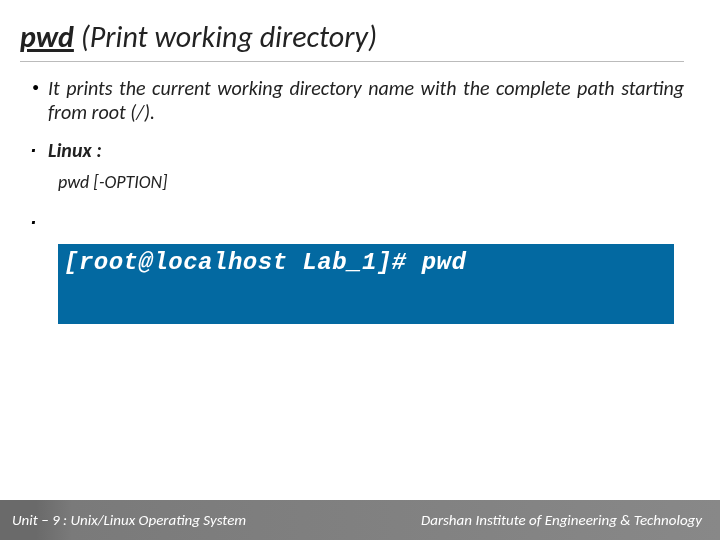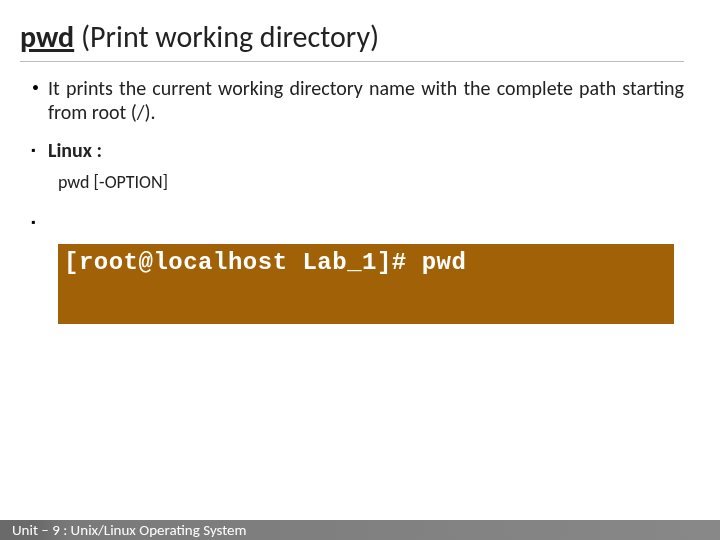--- a/index.html
+++ b/index.html
@@ -9,20 +9,21 @@
     font-family: Calibri, Arial, sans-serif;
     background: #fff;
     position: relative;
     overflow: hidden;
   }
   .slide {
     width: 100%;
     height: 100%;
     padding: 18px 36px 0 20px;
     position: relative;
+    font-style: italic;
   }
   .title {
     font-size: 30px;
     color: #222;
     border-bottom: 1px solid #bbb;
     padding-bottom: 6px;
     margin-bottom: 14px;
     font-weight: 400;
   }
   .title .cmd {
@@ -66,21 +67,21 @@
     margin-left: 28px;
     font-size: 18px;
     line-height: 24px;
     color: #222;
     margin-bottom: 16px;
     margin-top: -6px;
   }
   .terminal {
     margin-left: 28px;
     margin-right: 10px;
-    background: #a16207;
+    background: #0369a1;
     padding: 4px 6px 16px 6px;
     font-family: "Courier New", monospace;
     font-size: 24px;
     font-weight: 700;
     line-height: 30px;
     letter-spacing: 0.5px;
     margin-top: -4px;
     min-height: 80px;
     position: relative;
   }
@@ -94,21 +95,21 @@
     vertical-align: baseline;
     margin-left: 2px;
     position: relative;
     top: 0px;
   }
   .footer {
     position: absolute;
     left: 0;
     bottom: 0;
     width: 100%;
-    height: 20px;
+    height: 40px;
     background: linear-gradient(to right, #6a6a6a 0%, #6a6a6a 5%, #7a7a7a 10%, #888 100%);
     display: flex;
     justify-content: space-between;
     align-items: center;
     padding: 0 18px 0 12px;
     color: #fff;
     font-size: 15px;
   }
   .footer-left { font-weight: 400; }
   .footer-right { font-weight: 400; }
@@ -141,15 +142,16 @@
     </div>
 
     <div class="terminal">
       <div class="term-line1">[root@localhost Lab_1]# pwd</div>
     </div>
 
   </div>
 
   <div class="footer">
     <div class="footer-left">Unit – 9  : Unix/Linux Operating System</div>
+    <div class="footer-right">Darshan Institute of Engineering &amp; Technology</div>
   </div>
 
 </div>
 
 </body></html>

